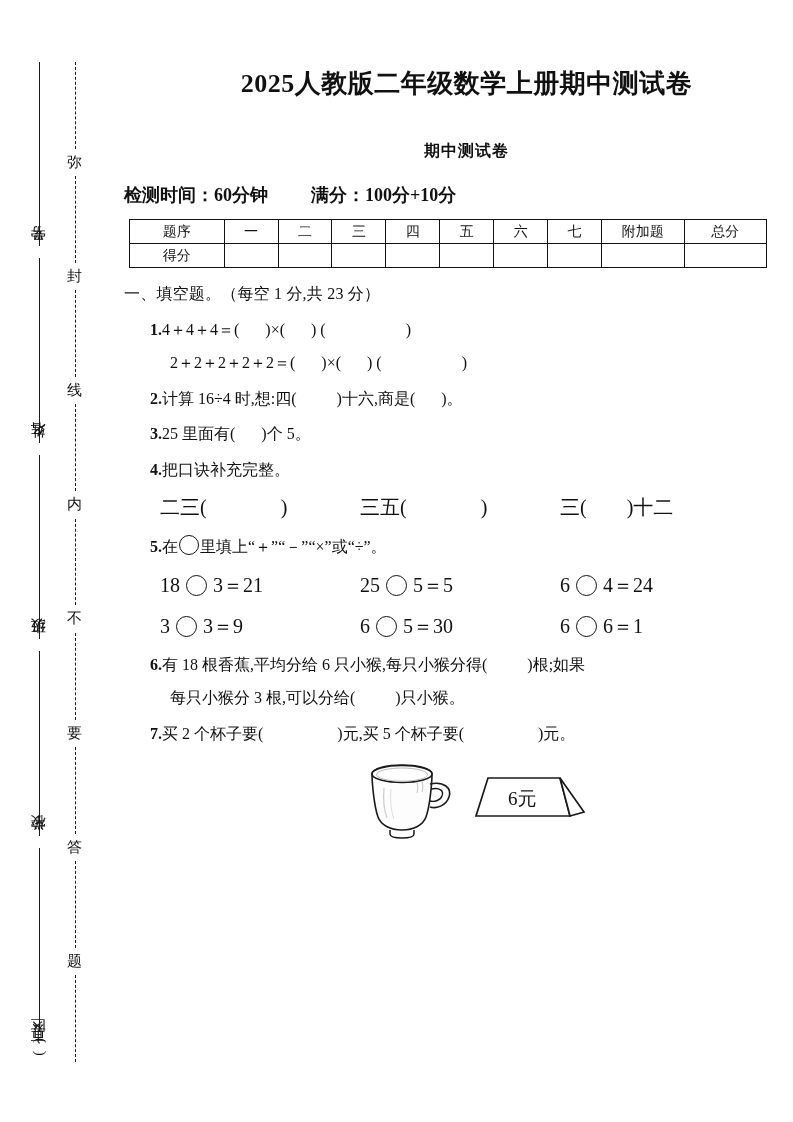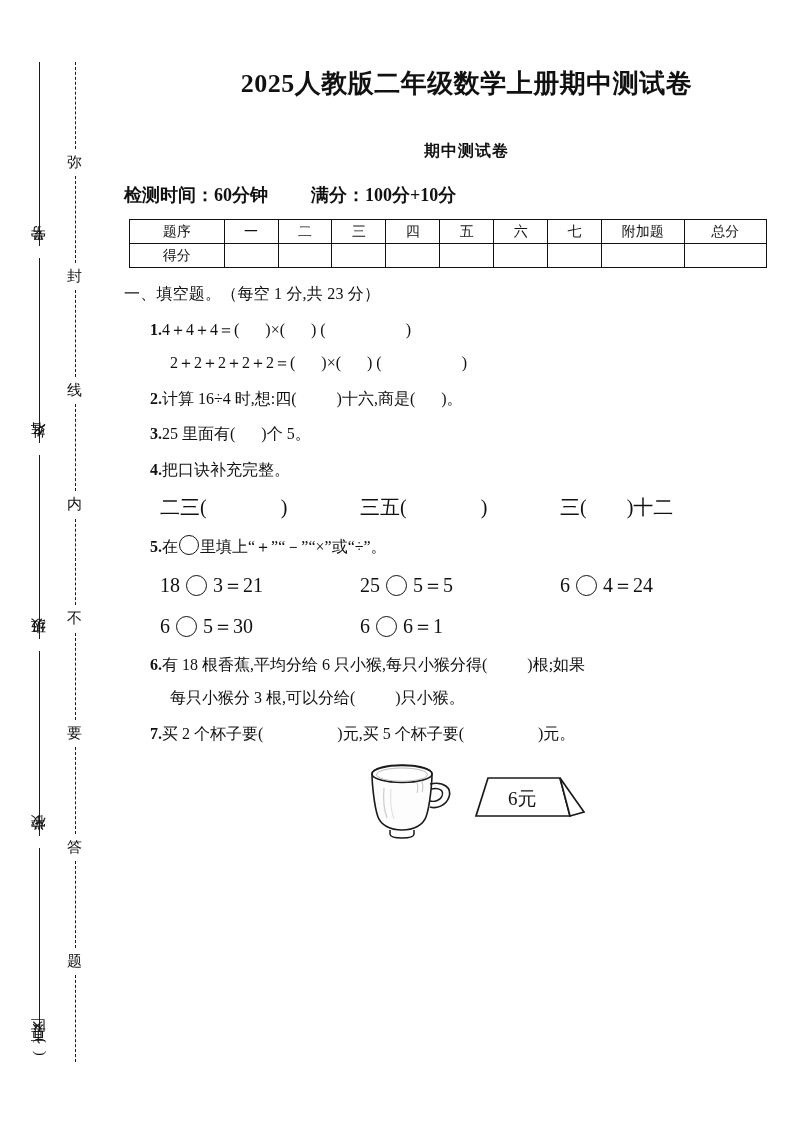--- a/index.html
+++ b/index.html
@@ -302,20 +302,23 @@
     <div>
       <span>25</span><span class="circ"></span><span>5＝5</span>
     </div>
     <div>
       <span>6</span><span class="circ"></span><span>4＝24</span>
     </div>
   </div>
 
   <div class="row3 eq">
     <div>
+      <span>3</span><span class="circ"></span><span>3＝9</span>
+    </div>
+    <div>
       <span>6</span><span class="circ"></span><span>5＝30</span>
     </div>
     <div>
       <span>6</span><span class="circ"></span><span>6＝1</span>
     </div>
   </div>
 
   <div class="q">
     <span class="q-idx">6.</span><span>有 18 根香蕉,平均分给 6 只小猴,每只小猴分得(</span><span class="blk blk-m"></span><span>)根;如果</span>
   </div>

